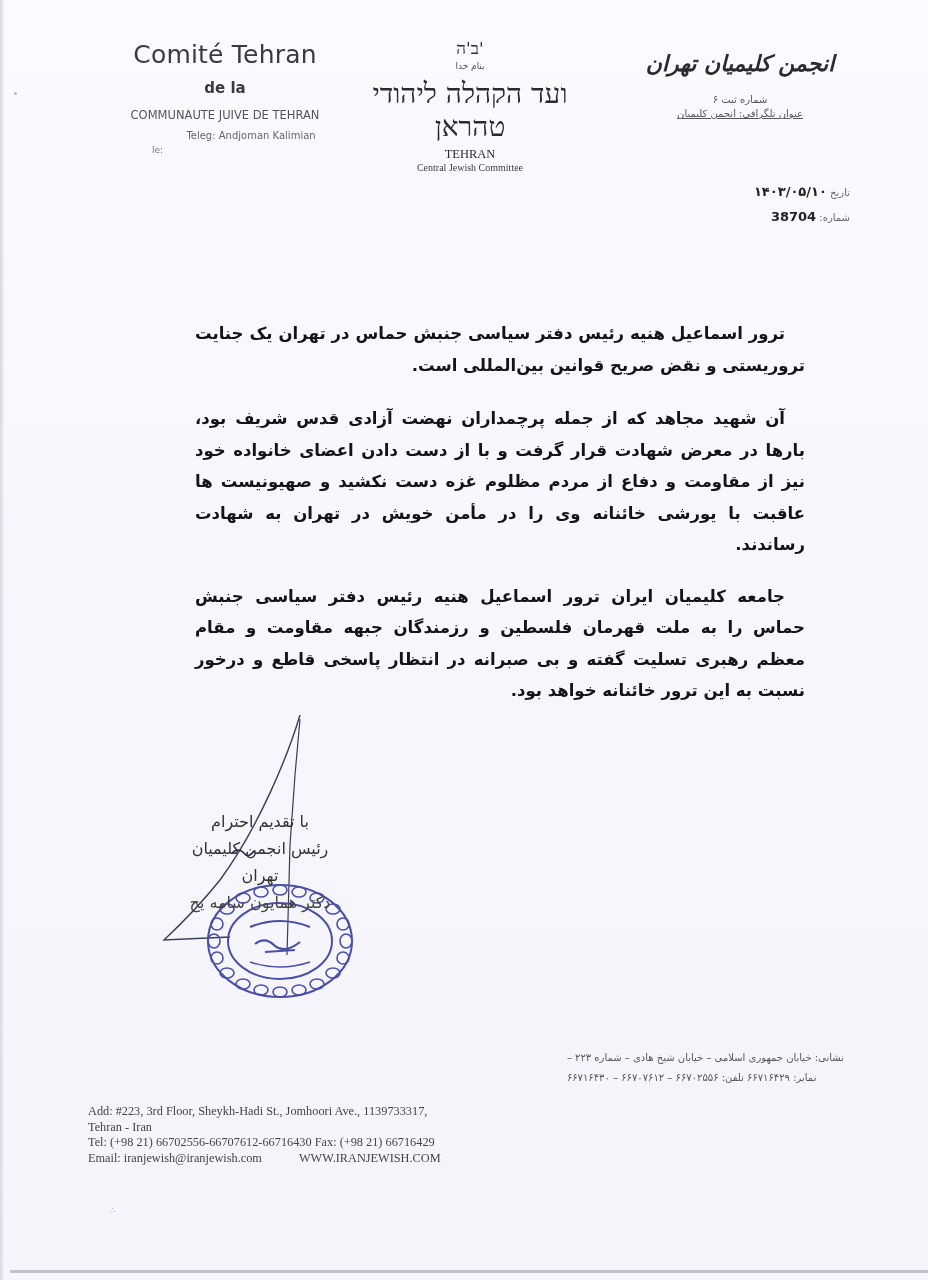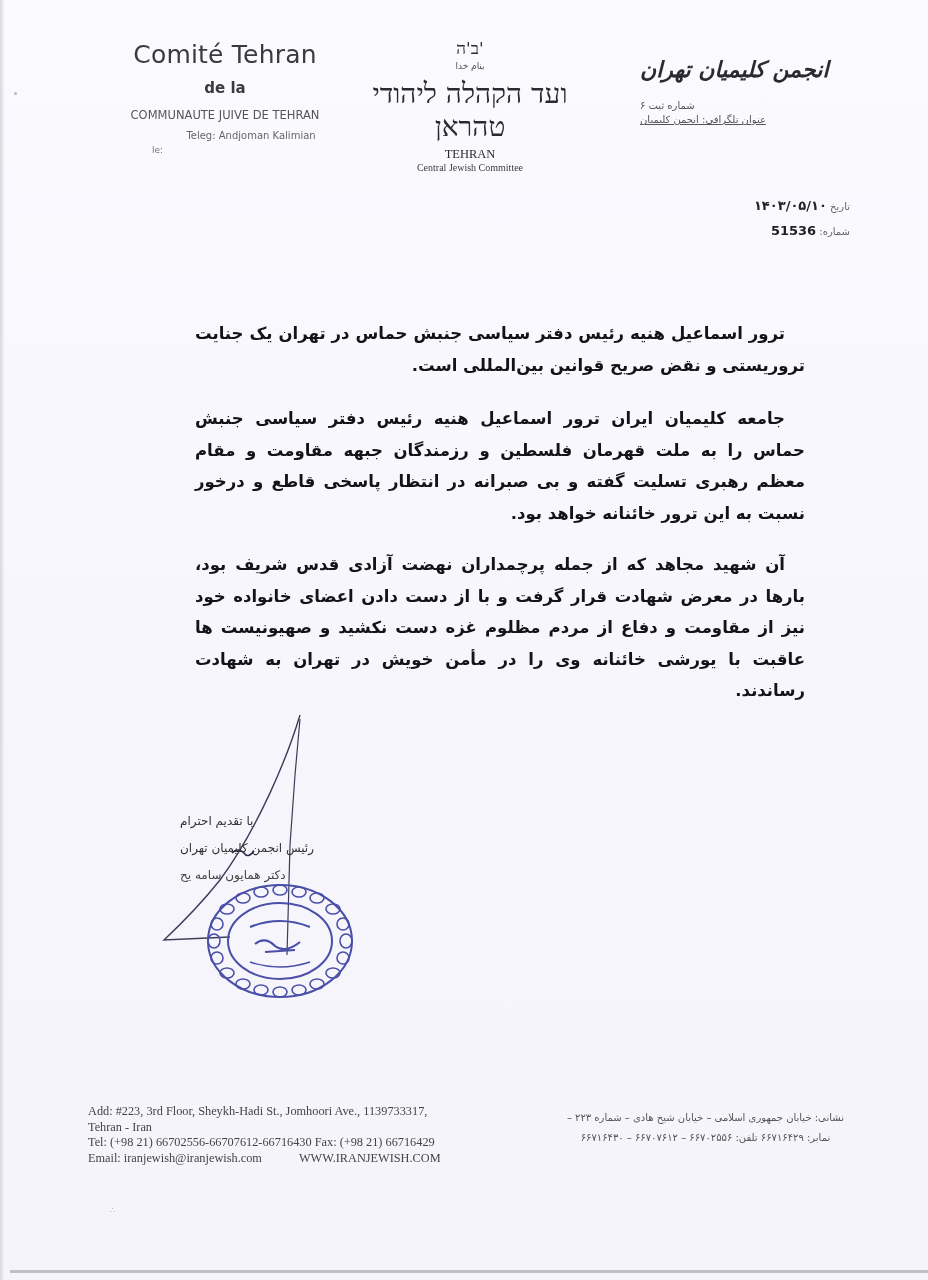--- a/index.html
+++ b/index.html
@@ -34,44 +34,44 @@
 
   
   .hdr-center { position: absolute; left: 340px; top: 38px; width: 260px; text-align: center; color: #2a2a30; }
   .hdr-center .bh { font-family: "DejaVu Serif", serif; font-size: 17px; }
   .hdr-center .bism { font-size: 9px; color: #555; margin-top: 2px; }
   .hdr-center .hebrew { font-family: "DejaVu Serif", serif; font-size: 28px; margin-top: 6px; direction: rtl; }
   .hdr-center .tehran { font-family: "Liberation Serif", serif; font-size: 12.5px; margin-top: 4px; }
   .hdr-center .cjc { font-family: "Liberation Serif", serif; font-size: 10px; color: #3c3c44; }
 
   
-  .hdr-right { position: absolute; left: 640px; top: 50px; width: 200px; text-align: left; direction: rtl; color: #2a2a30; margin-top: 6px; }
+  .hdr-right { position: absolute; left: 640px; top: 50px; width: 200px; text-align: center; direction: rtl; color: #2a2a30; }
   .hdr-right .logo { font-family: "DejaVu Serif", serif; font-size: 22px; font-style: italic; font-weight: bold; }
   .hdr-right .reg { font-size: 10px; color: #555; margin-top: 18px; }
   .hdr-right .tg { font-size: 10px; color: #555; margin-top: 3px; text-decoration: underline; }
 
-  .meta { position: absolute; right: 78px; top: 194px; direction: rtl; text-align: right; color: #333; }
+  .meta { position: absolute; right: 78px; top: 180px; direction: rtl; text-align: right; color: #333; }
   .meta .row { font-size: 10px; line-height: 24px; color: #666; }
   .meta .row b { font-size: 13px; color: #222; font-weight: bold; }
 
   
   .body { position: absolute; left: 195px; top: 318px; width: 610px; direction: rtl; text-align: justify; color: #141418; }
   .para { font-size: 16.5px; font-weight: bold; line-height: 31.5px; margin: 0 0 20px 0; text-indent: 20px; }
   .para.p1 { margin-bottom: 22px; }
 
   
-  .sig { position: absolute; left: 180px; top: 808px; width: 160px; direction: rtl; text-align: left; color: #333; font-size: 12px; line-height: 27px; }
+  .sig { position: absolute; left: 180px; top: 808px; width: 160px; direction: rtl; text-align: center; color: #333; font-size: 16px; line-height: 27px; }
   .sig .l3 { color: #444; }
   .sign-stroke { position: absolute; left: 160px; top: 715px; width: 160px; height: 240px; }
   .stamp { position: absolute; left: 205px; top: 882px; width: 150px; height: 118px; }
 
   
   .foot-left { position: absolute; left: 88px; top: 1104px; font-family: "Liberation Serif", serif; font-size: 12.3px; line-height: 15.5px; color: #444; }
   .foot-left .email-line span.web { margin-left: 34px; }
-  .foot-right { position: absolute; right: 84px; top: 1108px; direction: rtl; text-align: center; font-size: 10px; line-height: 20px; color: #555; }
+  .foot-right { position: absolute; right: 84px; top: 1048px; direction: rtl; text-align: left; font-size: 10px; line-height: 20px; color: #555; }
   .speck { position: absolute; font-size: 9px; color: #b0aebb; }
 </style>
 </head>
 <body>
 
 <div class="page"></div>
 <div class="page-left-edge"></div>
 <div class="page-bottom-edge"></div>
 <div class="dot"></div>
 
@@ -97,28 +97,28 @@
   <div class="tg">عنوان تلگرافی: انجمن کلیمیان</div>
 </div>
 
 <div class="meta">
   <div class="row">
     <span>تاریخ</span>
     <b>۱۴۰۳/۰۵/۱۰</b>
   </div>
   <div class="row">
     <span>شماره:</span>
-    <b>51536</b>
+    <b>38704</b>
   </div>
 </div>
 
 <div class="body">
   <p class="para p1">ترور اسماعیل هنیه رئیس دفتر سیاسی جنبش حماس در تهران یک جنایت تروریستی و نقض صریح قوانین بین‌المللی است.</p>
+  <p class="para">آن شهید مجاهد که از جمله پرچمداران نهضت آزادی قدس شریف بود، بارها در معرض شهادت قرار گرفت و با از دست دادن اعضای خانواده خود نیز از مقاومت و دفاع از مردم مظلوم غزه دست نکشید و صهیونیست ها عاقبت با یورشی خائنانه وی را در مأمن خویش در تهران به شهادت رساندند.</p>
   <p class="para">جامعه کلیمیان ایران ترور اسماعیل هنیه رئیس دفتر سیاسی جنبش حماس را به ملت قهرمان فلسطین و رزمندگان جبهه مقاومت و مقام معظم رهبری تسلیت گفته و بی صبرانه در انتظار پاسخی قاطع و درخور نسبت به این ترور خائنانه خواهد بود.</p>
-  <p class="para">آن شهید مجاهد که از جمله پرچمداران نهضت آزادی قدس شریف بود، بارها در معرض شهادت قرار گرفت و با از دست دادن اعضای خانواده خود نیز از مقاومت و دفاع از مردم مظلوم غزه دست نکشید و صهیونیست ها عاقبت با یورشی خائنانه وی را در مأمن خویش در تهران به شهادت رساندند.</p>
 </div>
 
 <svg class="sign-stroke" viewBox="0 0 160 240">
   <path d="M140 0 C 128 40, 100 110, 60 165 C 40 190, 20 210, 4 225 L 70 222" fill="none" stroke="#3a3c58" stroke-width="1.4"></path>
   <path d="M140 4 L 135 60 L 130 130 L 127 240" fill="none" stroke="#3a3c58" stroke-width="1.2"></path>
   <path d="M72 138 q 6 -6 12 0 q 4 6 10 -2" fill="none" stroke="#2a2c48" stroke-width="1.6"></path>
 </svg>
 
 <svg class="stamp" viewBox="0 0 150 118">
   <g fill="none" stroke="#4a4fa8">

